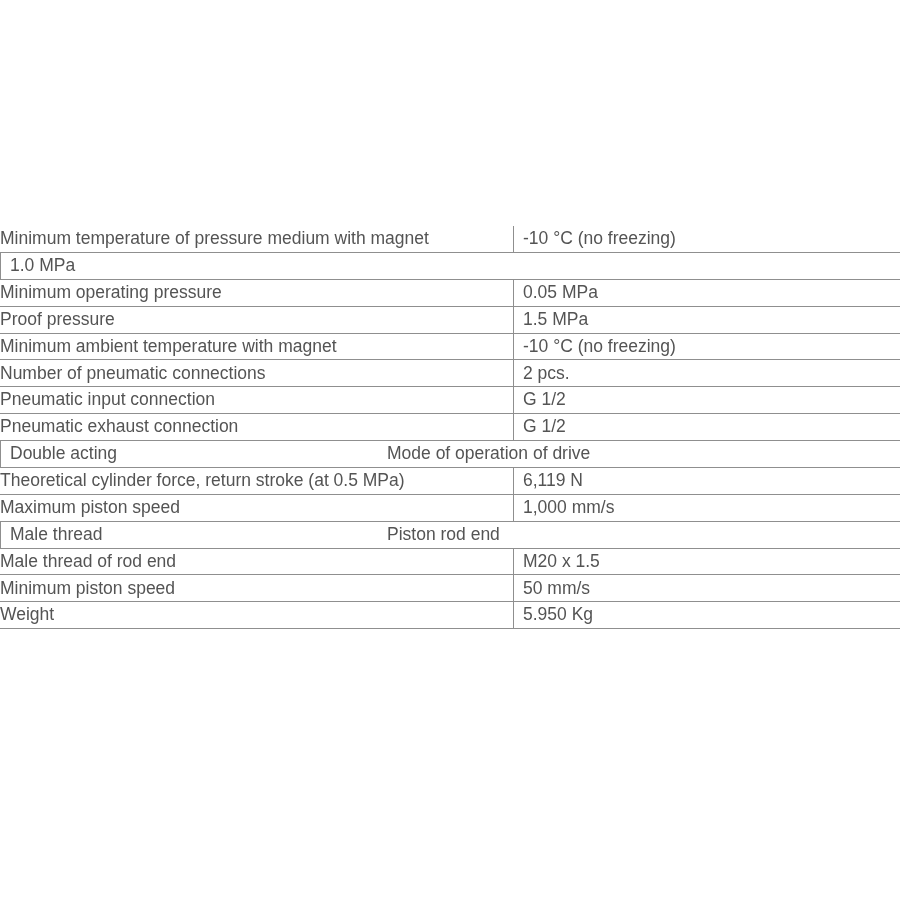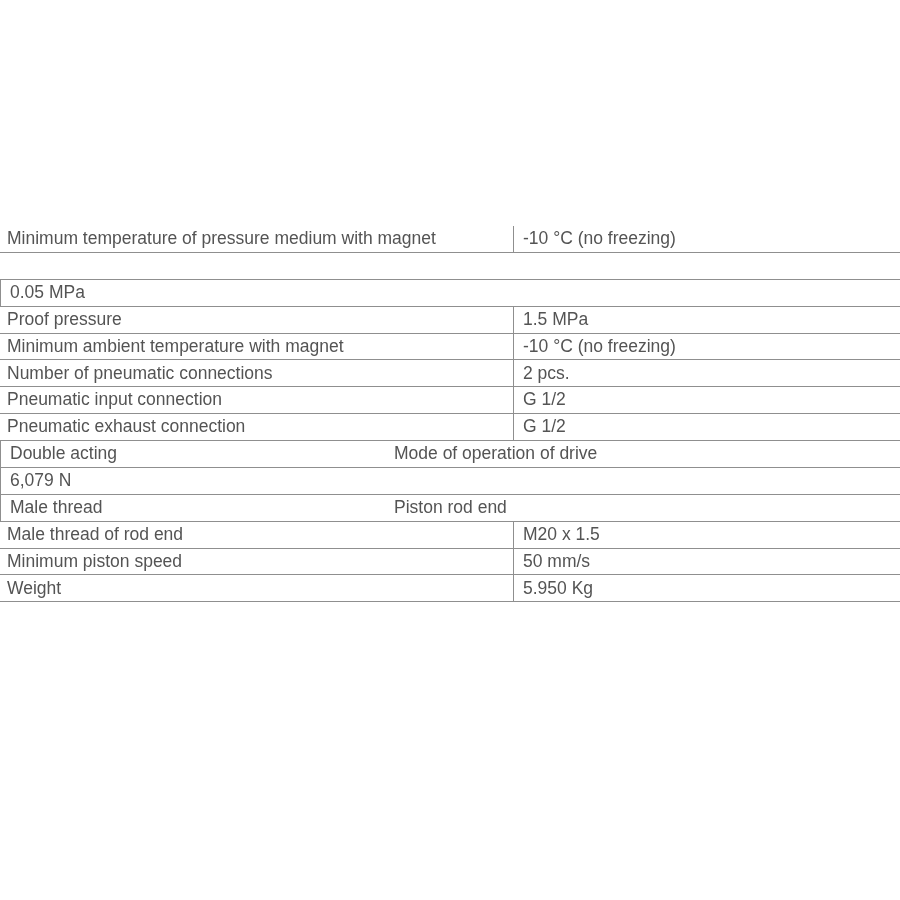--- a/index.html
+++ b/index.html
@@ -33,43 +33,44 @@
     align-items: center;
     box-sizing: border-box;
     font-size: 17.5px;
     line-height: 1;
     color: #545454;
     white-space: nowrap;
     overflow: hidden;
   }
   .cell.label {
     width: 513px;
-    padding-left: 7px;
     padding-right: 4px;
   }
   .cell.value {
     flex: 1;
     border-left: 1px solid #8f8f8f;
     padding-left: 9px;
     padding-right: 4px;
   }
 </style>
 </head>
 <body>
 
 <div class="spec-table" id="spec-table">
   <div class="spec-row">
     <div class="cell label">Minimum temperature of pressure medium with magnet</div>
     <div class="cell value">-10 °C (no freezing)</div>
   </div>
 
   <div class="spec-row">
+    <div class="cell value">1.0 MPa</div>
   </div>
 
   <div class="spec-row">
+    <div class="cell label">Minimum operating pressure</div>
     <div class="cell value">0.05 MPa</div>
   </div>
 
   <div class="spec-row">
     <div class="cell label">Proof pressure</div>
     <div class="cell value">1.5 MPa</div>
   </div>
 
 
   <div class="spec-row">
@@ -92,23 +93,28 @@
     <div class="cell value">G 1/2</div>
   </div>
 
   <div class="spec-row">
     <div class="cell value">Double acting</div>
     <div class="cell label">Mode of operation of drive</div>
   </div>
 
 
   <div class="spec-row">
-    <div class="cell value">6,079 N</div>
+    <div class="cell label">Theoretical cylinder force, return stroke (at 0.5 MPa)</div>
+    <div class="cell value">6,119 N</div>
   </div>
 
+  <div class="spec-row">
+    <div class="cell label">Maximum piston speed</div>
+    <div class="cell value">1,000 mm/s</div>
+  </div>
 
   <div class="spec-row">
     <div class="cell value">Male thread</div>
     <div class="cell label">Piston rod end</div>
   </div>
 
   <div class="spec-row">
     <div class="cell label">Male thread of rod end</div>
     <div class="cell value">M20 x 1.5</div>
   </div>

